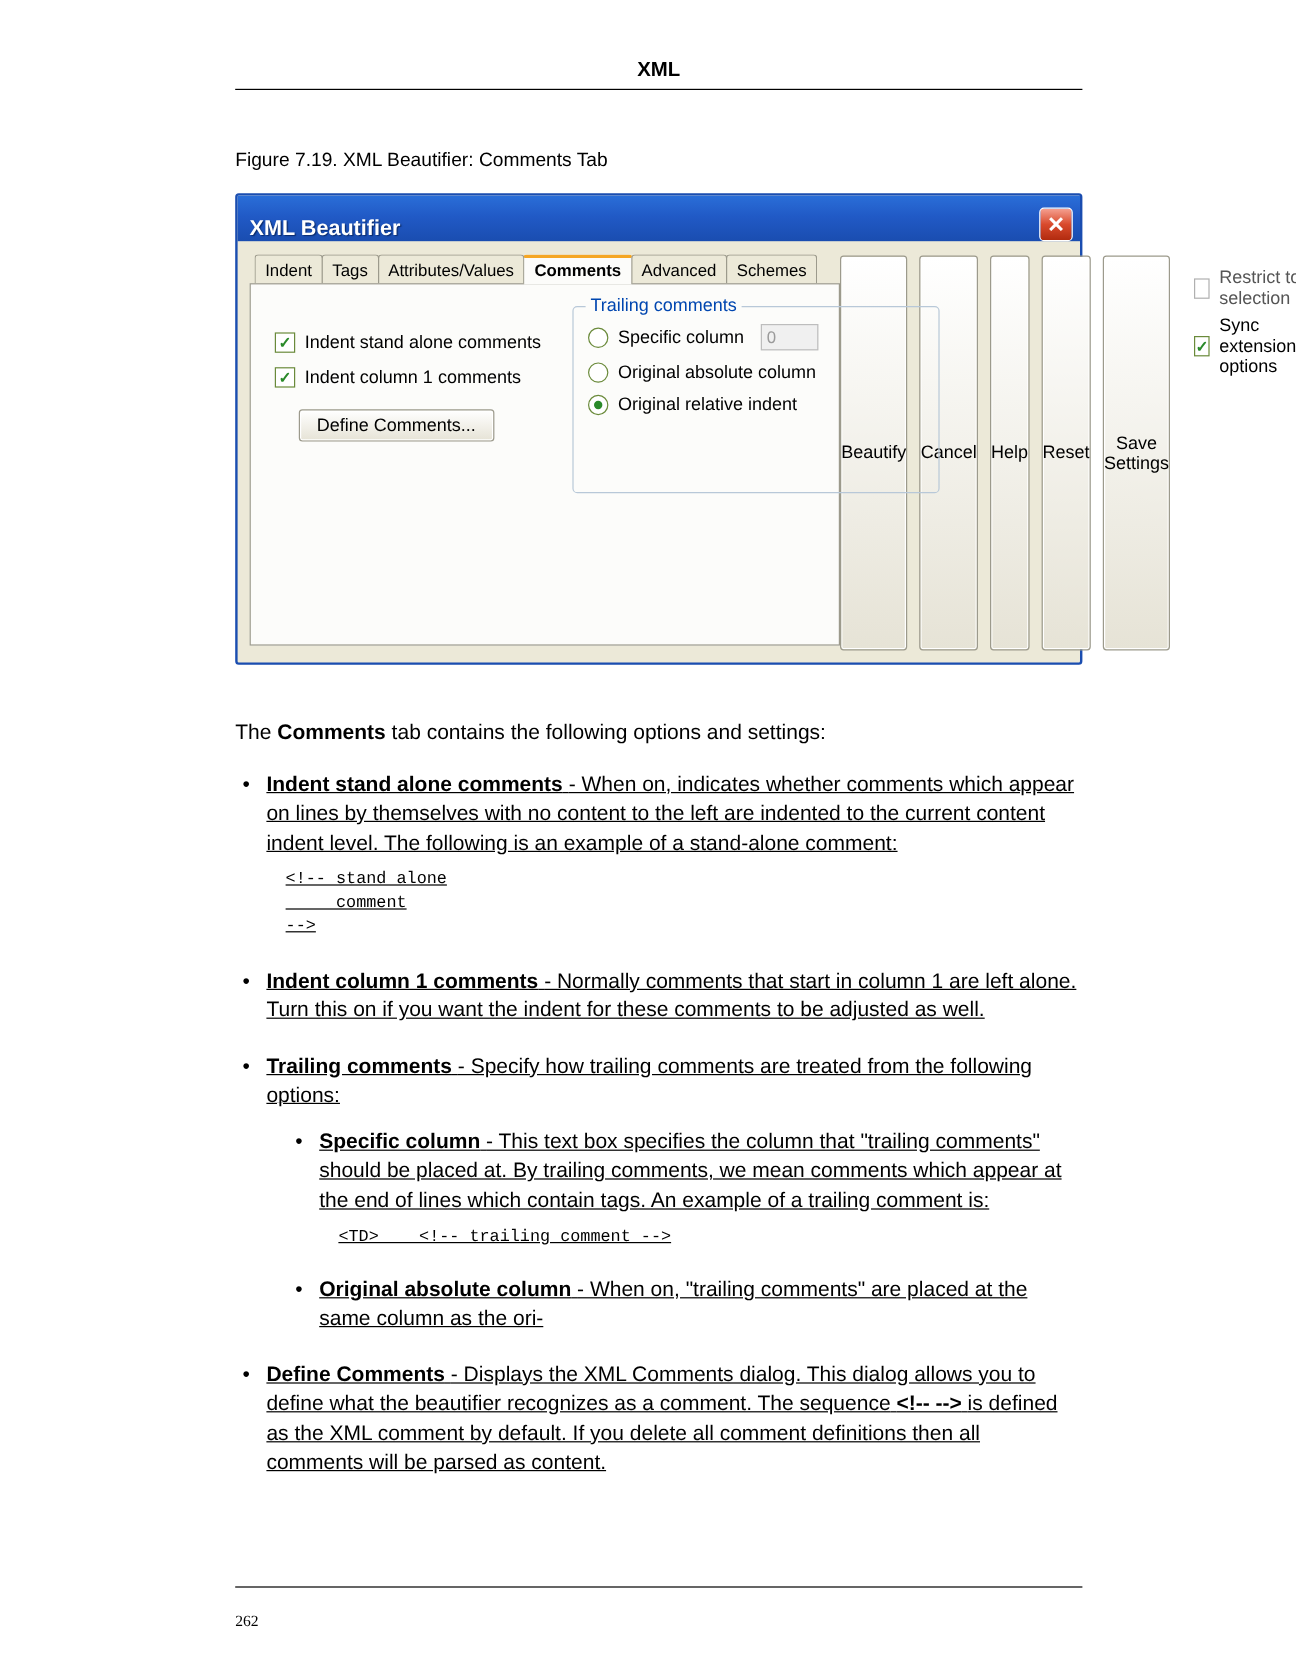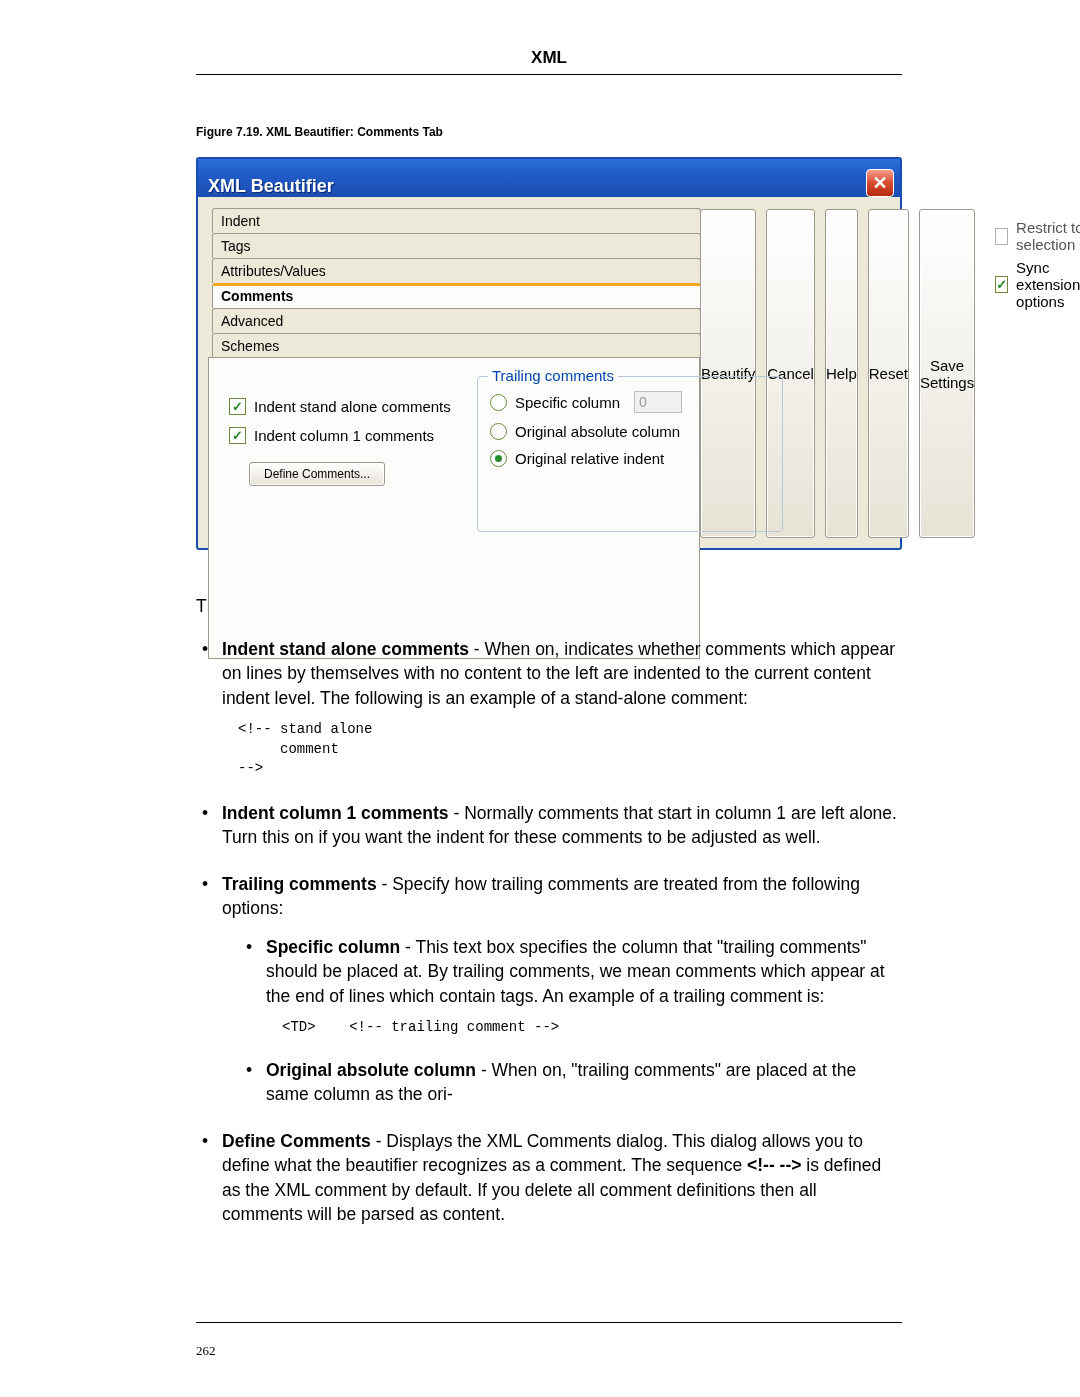--- a/index.html
+++ b/index.html
@@ -1,55 +1,55 @@
 <!DOCTYPE html>
 <html><head>
 <meta charset="utf-8">
 <style>
   html,body{margin:0;padding:0;background:#fff;color:#000;font-family:Arial,Helvetica,sans-serif;font-size:17px;}
   .page{width:896px;height:1397px;position:relative;margin:0 auto;background:#fff;}
   .content{position:absolute;left:104px;right:86px;top:48px;bottom:68px;}
   .header-title{text-align:center;font-weight:bold;font-size:17px;margin:0 0 6px 0;}
   .header-rule{border:none;border-top:1.5px solid #000;margin:0 0 50px 0;}
-  .figure-caption{font-weight:bold;margin:28px 0 18px 0;font-size:12px;}
+  .figure-caption{font-weight:normal;margin:28px 0 18px 0;font-size:16px;}
   
   .dialog{border:2.5px solid #1a4db0;background:#ece9d8;height:389px;position:relative;border-radius:3px;}
   .titlebar{height:38px;background:linear-gradient(to bottom,#2a6ed8 0%,#215ac6 45%,#1a4db0 100%);display:flex;align-items:flex-end;justify-content:space-between;padding:0 6px 0 10px;color:#fff;}
   .title-text{font-weight:bold;font-size:18px;text-shadow:1px 1px 1px #0a2a6a;}
   .close-btn{width:26px;height:26px;background:linear-gradient(to bottom,#f5a090,#d94a2c 50%,#b22b0f);border:1px solid #fff;border-radius:4px;display:flex;align-items:center;justify-content:center;color:#fff;font-weight:bold;font-size:18px;cursor:pointer;}
   .dlg-body{position:absolute;left:0;right:0;top:38px;bottom:0;padding:10px 10px 10px 10px;display:flex;}
   .left-panel{flex:1;position:relative;}
   .right-panel{width:190px;display:flex;flex-direction:row;gap:10px;padding-top:2px;}
-  .tabs{display:flex;margin-left:4px;flex-direction:column;}
+  .tabs{display:flex;margin-left:4px;}
   .tab{font-size:14px;padding:4px 8px 4px 8px;background:#ece9d8;border:1px solid #9c9a8c;border-bottom:none;border-top-left-radius:3px;border-top-right-radius:3px;margin-right:-1px;position:relative;top:1px;cursor:pointer;}
   .tab.active{background:#fcfcfa;font-weight:bold;border-top:3px solid #f5a623;padding-top:2px;z-index:2;top:1px;}
   .tab-page{background:#fcfcfa;border:1px solid #9c9a8c;height:300px;position:relative;}
   .pane-left{position:absolute;left:20px;top:40px;width:230px;}
   .chk{display:flex;align-items:center;font-size:15px;margin-bottom:12px;}
   .chkbox{width:15px;height:15px;border:1px solid #6a8a3a;background:#fff;margin-right:8px;display:flex;align-items:center;justify-content:center;font-size:13px;color:#2a8a2a;font-weight:bold;}
   .chkbox.unchecked{color:transparent;border-color:#8a8a8a;}
-  .winbtn{background:linear-gradient(to bottom,#fff,#e6e3d6);border:1px solid #9c9a8c;border-radius:3px;font-size:12px;padding:4px 14px;cursor:pointer;box-shadow:0 0 0 1px #fff inset;}
+  .winbtn{background:linear-gradient(to bottom,#fff,#e6e3d6);border:1px solid #9c9a8c;border-radius:3px;font-size:15px;padding:4px 14px;cursor:pointer;box-shadow:0 0 0 1px #fff inset;}
   .fieldset{position:absolute;left:268px;top:18px;width:280px;height:130px;border:1px solid #b8c8d8;border-radius:4px;padding:14px 12px 10px 12px;}
   .legend{position:absolute;top:-10px;left:10px;background:#fcfcfa;padding:0 4px;font-size:15px;color:#0046b0;}
   .radio-row{display:flex;align-items:center;font-size:15px;margin-bottom:10px;}
   .radio{width:15px;height:15px;border:1px solid #6a8a3a;border-radius:50%;margin-right:8px;background:#fff;display:flex;align-items:center;justify-content:center;}
   .radio.sel::after{content:"";width:7px;height:7px;background:#2a8a2a;border-radius:50%;}
   .numbox{width:38px;height:20px;border:1px solid #bdbdbd;background:#f0f0f0;color:#9a9a9a;font-size:14px;padding:0 4px;margin-left:14px;}
   .side-btn{background:linear-gradient(to bottom,#fff,#e6e3d6);border:1px solid #9c9a8c;border-radius:3px;font-size:15px;padding:5px 0;cursor:pointer;text-align:center;box-shadow:0 0 0 1px #fff inset;}
   .side-gap{height:20px;}
   .side-checks{margin-top:4px;}
   .side-chk{display:flex;align-items:center;font-size:15px;color:#555;margin-top:6px;}
   .side-chk .chkbox{border-color:#b0b0b0;}
   .side-chk.enabled{color:#000;}
   .side-chk.enabled .chkbox{border-color:#6a8a3a;}
   
   .body-text{margin-top:44px;font-size:17.5px;line-height:1.4;}
   .body-text p{margin:12px 0 14px 0;}
   .body-text b{font-weight:bold;}
-  ul.top{list-style:none;padding:0;margin:18px 0 0 0;}
+  ul.top{list-style:none;padding:0;margin:18px 0 0 0;text-decoration:underline;}
   ul.top>li{position:relative;padding-left:26px;margin-bottom:22px;}
   ul.top>li::before{content:"•";position:absolute;left:6px;top:0;}
   ul.sub{list-style:none;padding:0;margin:14px 0 0 18px;}
   ul.sub>li{position:relative;padding-left:26px;margin-bottom:20px;}
   ul.sub>li::before{content:"•";position:absolute;left:6px;top:0;}
   pre.code{font-family:"Courier New",monospace;font-size:14px;margin:10px 0 4px 16px;white-space:pre;}
   .footer-rule{border:none;border-top:1.5px solid #000;position:absolute;left:104px;right:86px;bottom:66px;}
   .pageno{position:absolute;left:104px;bottom:38px;font-size:13px;font-family:Liberation Serif, serif;}
 </style>
 </head>

